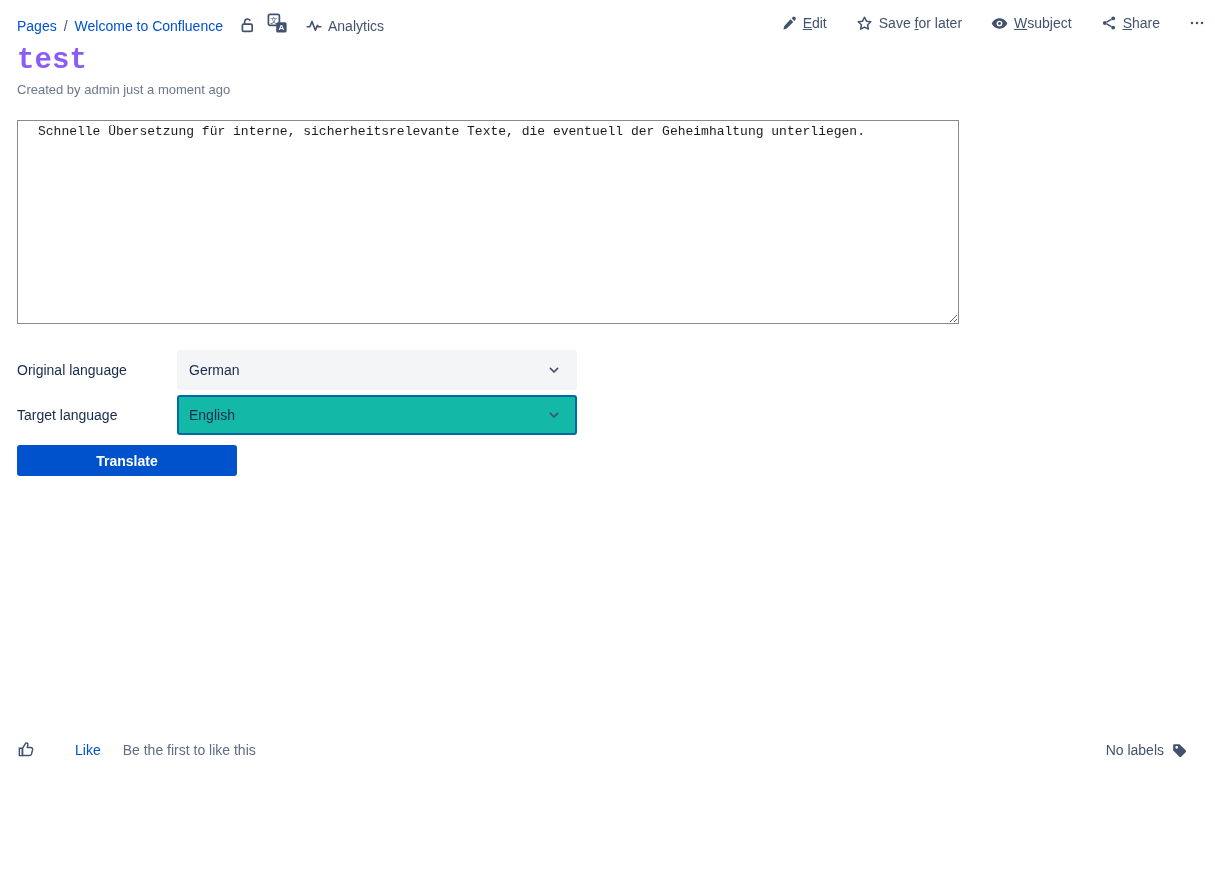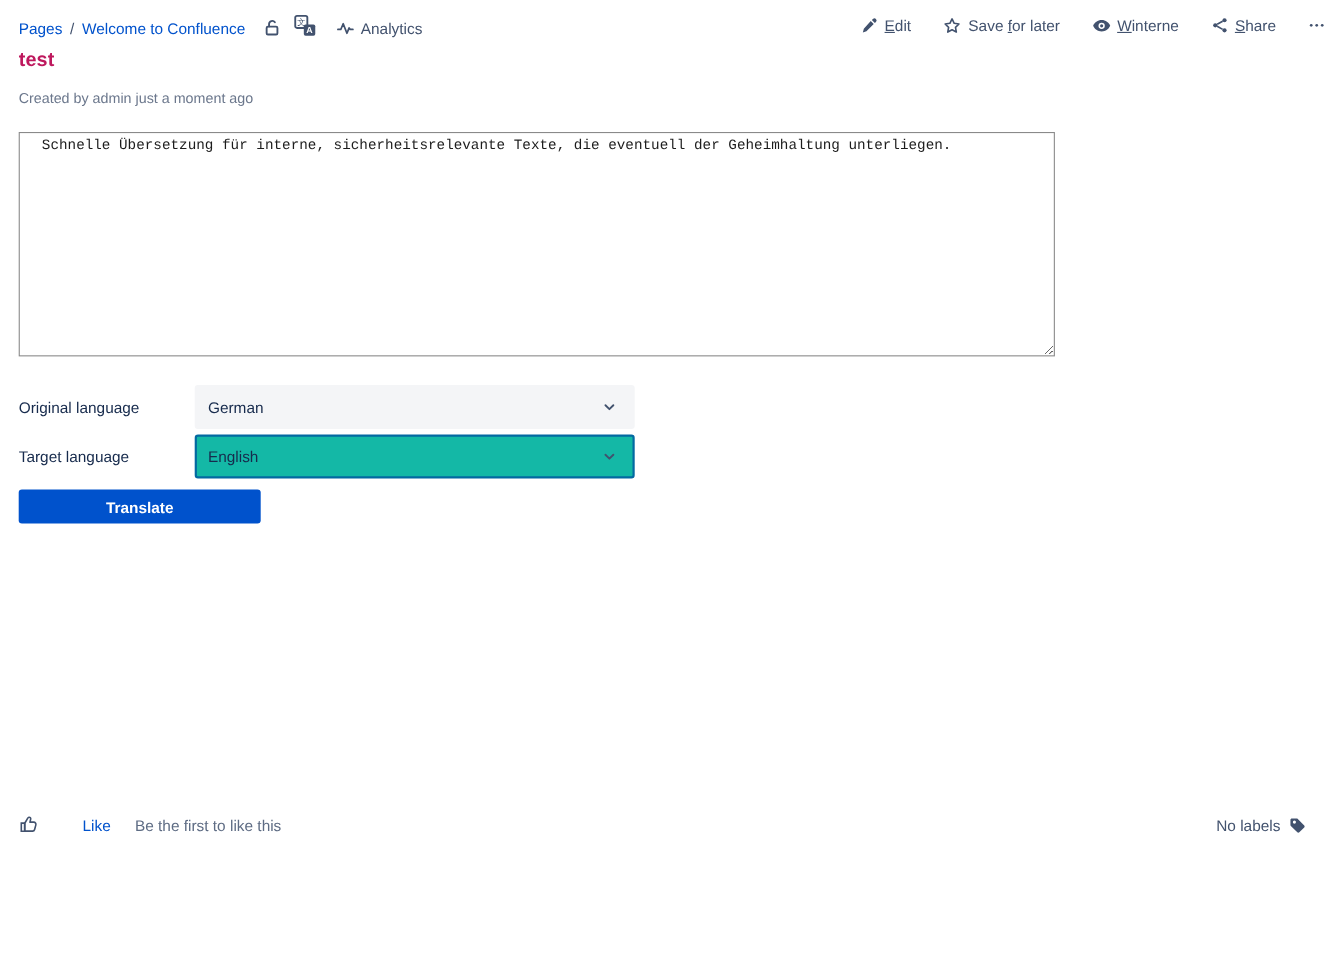--- a/index.html
+++ b/index.html
@@ -21,22 +21,22 @@
   .tb-icon.xlate { margin-left:12px; }
   .analytics { display:flex; align-items:center; gap:6px; margin-left:18px;
     color:#42526E; font-size:14px; cursor:pointer; }
   .tb-right { display:flex; align-items:center; gap:29px; }
   .action { display:flex; align-items:center; gap:6px; color:#42526E;
     font-size:14px; cursor:pointer; text-decoration:none; }
   .albl { white-space:pre; }
   .albl .u { text-decoration:underline; }
   .ico { display:inline-flex; align-items:center; color:#42526E; }
   
-  .page-title { position:absolute; left:17px; top:44px; font-size:18px;
-    font-weight:600; color:#be185d; letter-spacing:.1px; }
+  .page-title { position:absolute; left:17px; top:44px; font-size:29px;
+    font-weight:600; color:#8b5cf6; letter-spacing:.1px;font-family:Liberation Mono, monospace; }
   .byline { position:absolute; left:17px; top:82px; font-size:13px; color:#6B778C; }
   
   .mono-area {
     position:absolute; left:17px; width:942px; height:204px;
     border:1px solid #8a8a8a; background:#fff; resize:both;
     font-family:"Liberation Mono", monospace; font-size:13px; color:#1c1c1c;
     padding:3px 20px; line-height:1.25; outline:none;
   }
   .src-area { top:120px; }
   .result-area { top:505px; }
@@ -140,21 +140,21 @@
       </a>
 
       <a class="action">
         <span class="ico">
           <svg width="17" height="17" viewBox="0 0 16 16">
             <path d="M8 3.1c3.4 0 6.2 2.3 7.3 4.9-1.1 2.6-3.9 4.9-7.3 4.9S1.8 10.6.7 8C1.8 5.4 4.6 3.1 8 3.1z" fill="currentColor"></path>
             <circle cx="8" cy="8" r="2.7" fill="#fff"></circle>
             <circle cx="8" cy="8" r="1.35" fill="currentColor"></circle>
           </svg>
         </span>
-        <span class="albl"><span class="u">W</span><span>interne</span></span>
+        <span class="albl"><span class="u">W</span><span>subject</span></span>
       </a>
 
       <a class="action">
         <span class="ico">
           <svg width="16" height="16" viewBox="0 0 16 16">
             <circle cx="12.2" cy="3.4" r="1.9" fill="currentColor"></circle>
             <circle cx="3.8" cy="8" r="1.9" fill="currentColor"></circle>
             <circle cx="12.2" cy="12.6" r="1.9" fill="currentColor"></circle>
             <path d="M5.5 7.1l5-2.8M5.5 8.9l5 2.8" stroke="currentColor" stroke-width="1.5"></path>
           </svg>

